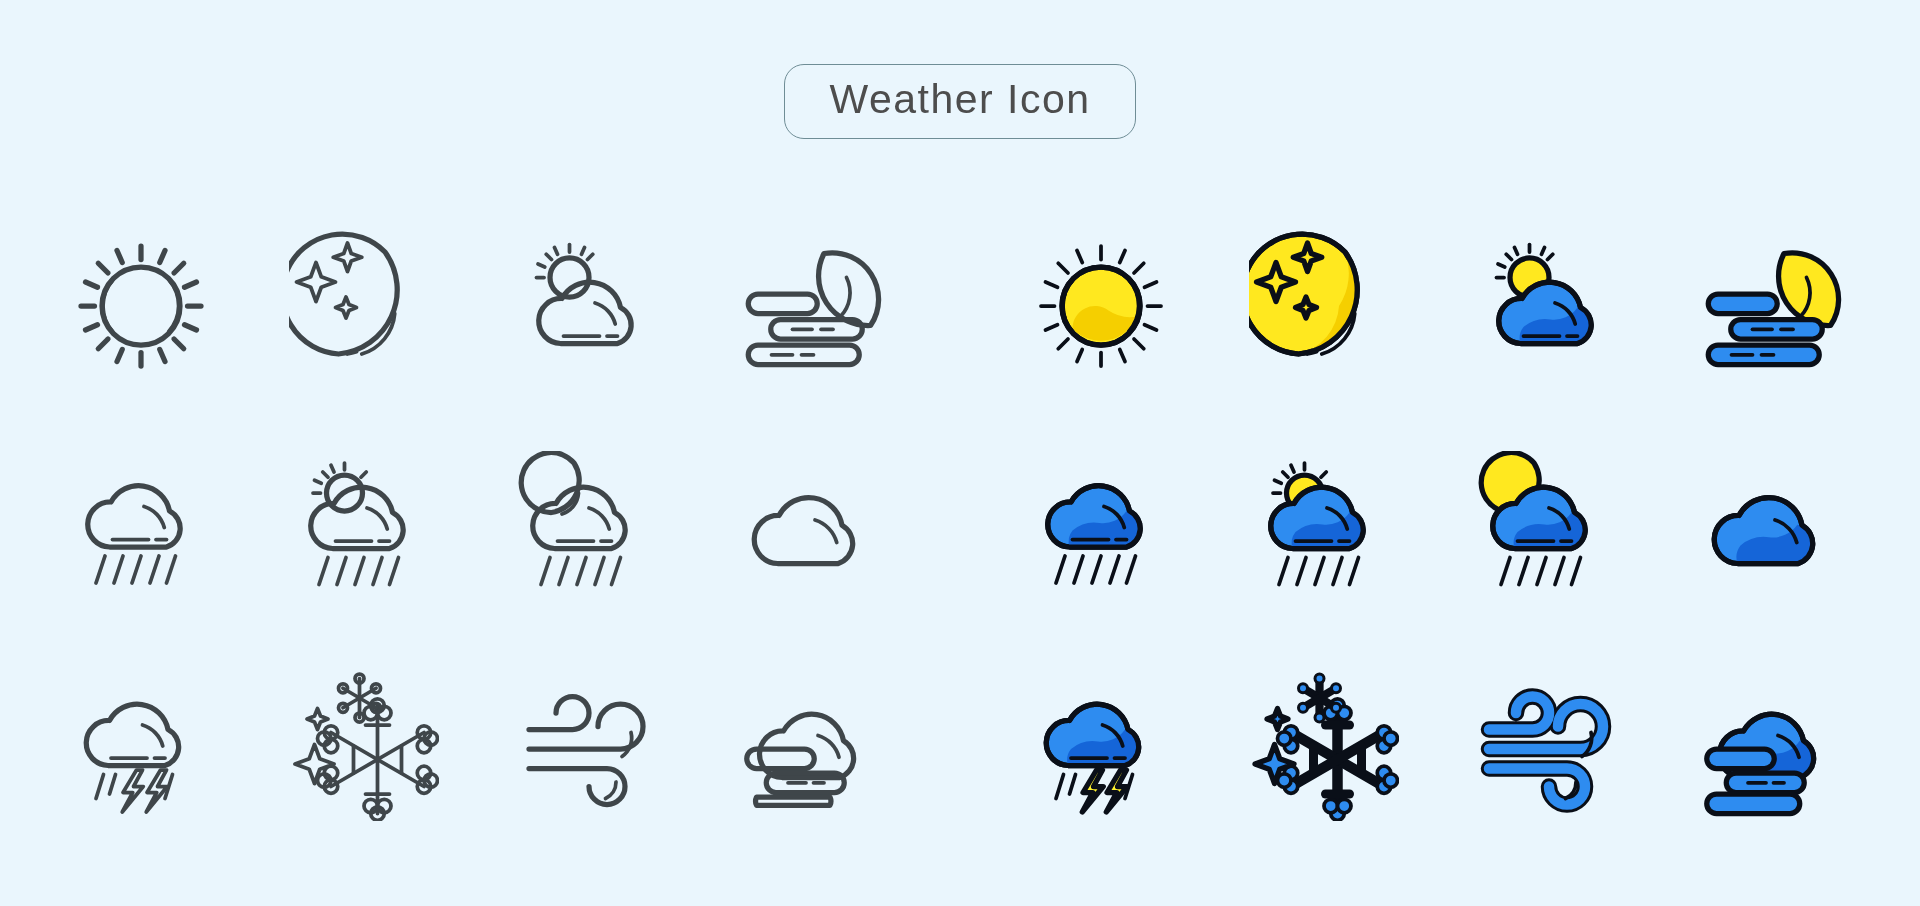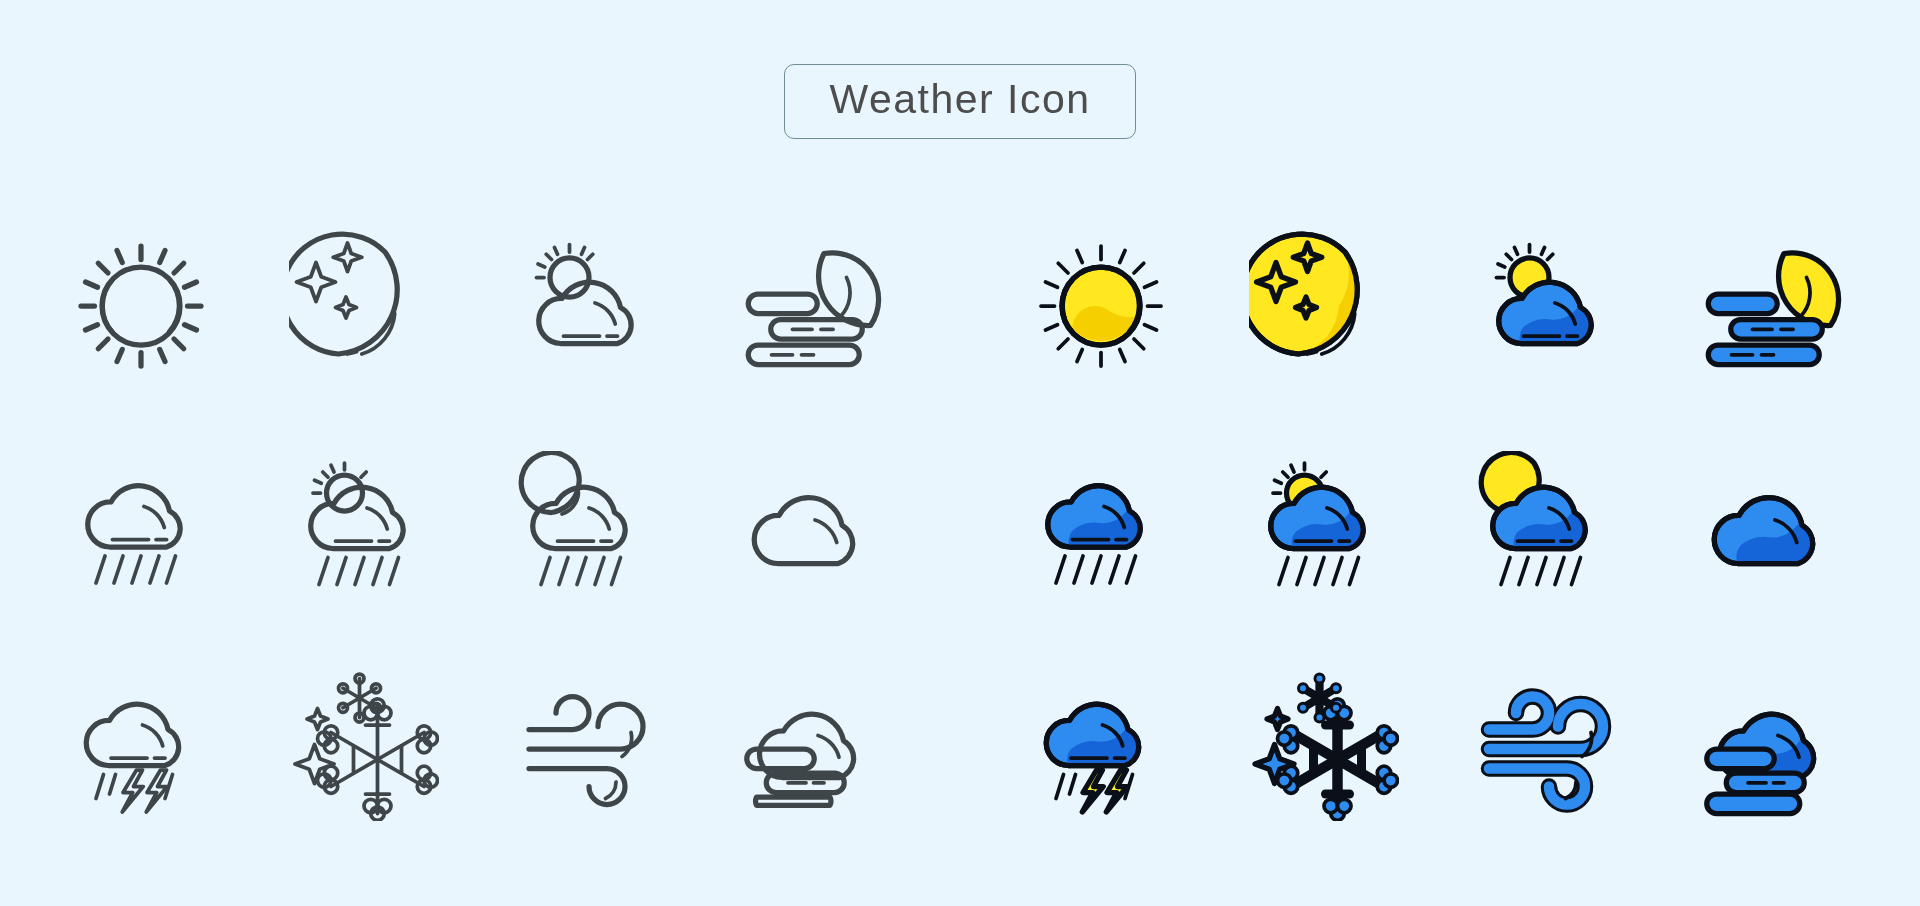--- a/index.html
+++ b/index.html
@@ -9,21 +9,21 @@
     font-family:"Liberation Sans", sans-serif;
     overflow:hidden;
     position:relative;
   }
   .title-wrap{
     position:absolute;top:64px;left:0;width:1920px;
     display:flex;justify-content:center;
   }
   .title-box{
     border:1.6px solid #6f8d96;
-    border-radius:10px;
+    border-radius:20px;
     padding:14px 44px 18px;
     color:#4d4d4d;
     font-size:41px;
     letter-spacing:1.5px;
     font-weight:400;
     line-height:1;
     background:transparent;
   }
   .grids{
     position:absolute;top:196px;left:0;width:1920px;height:660px;

